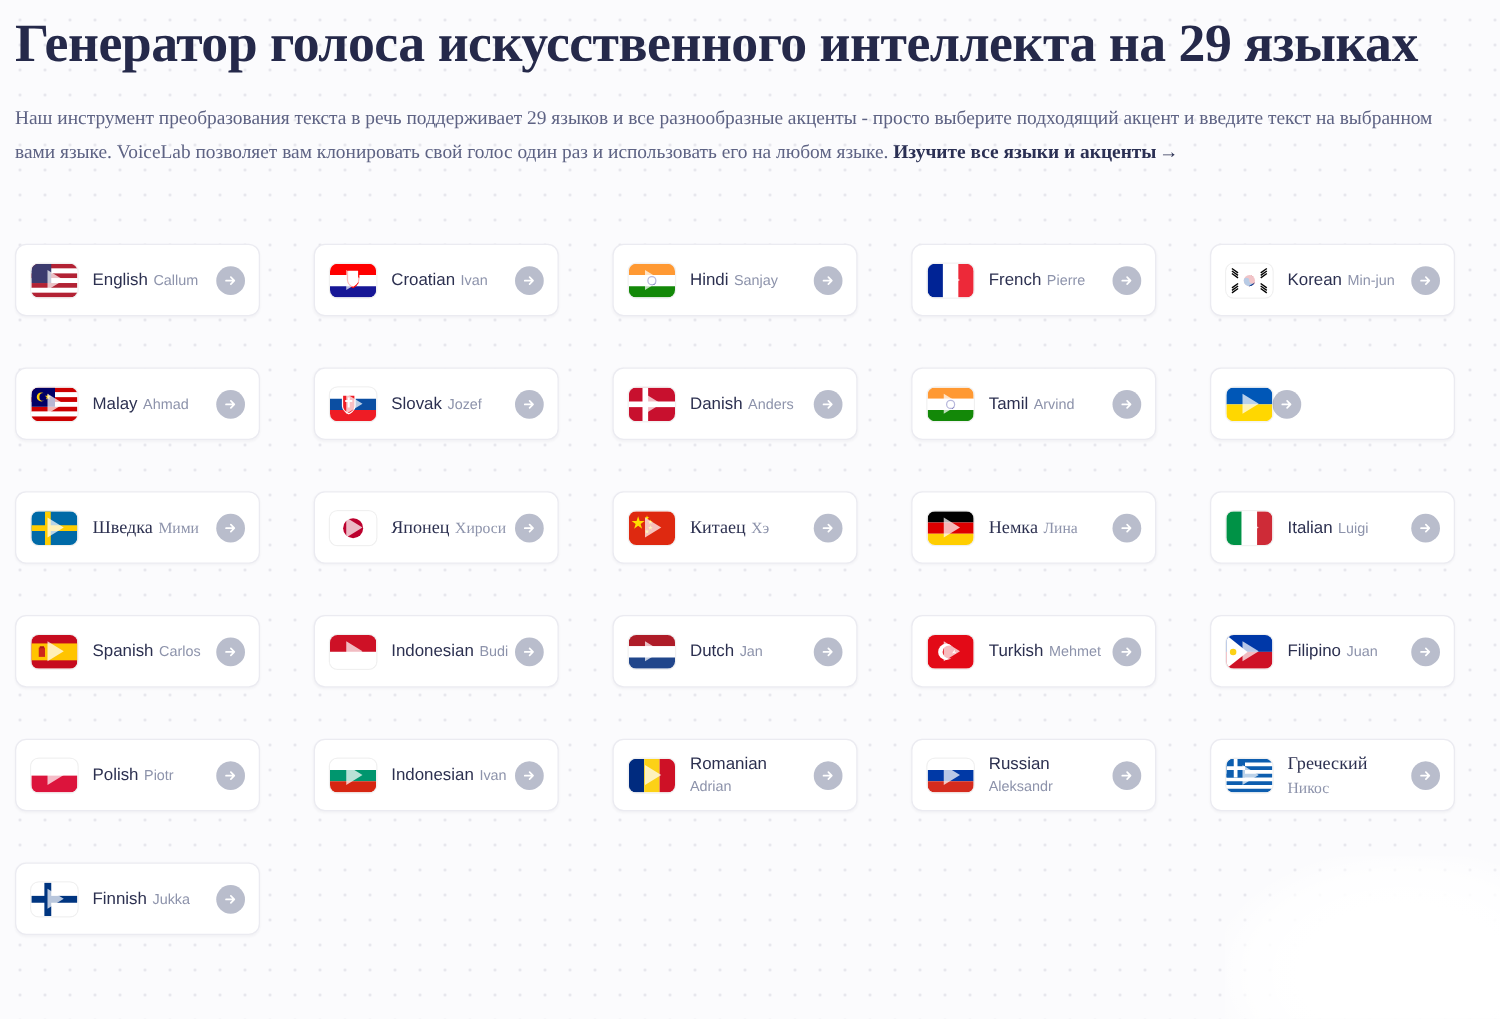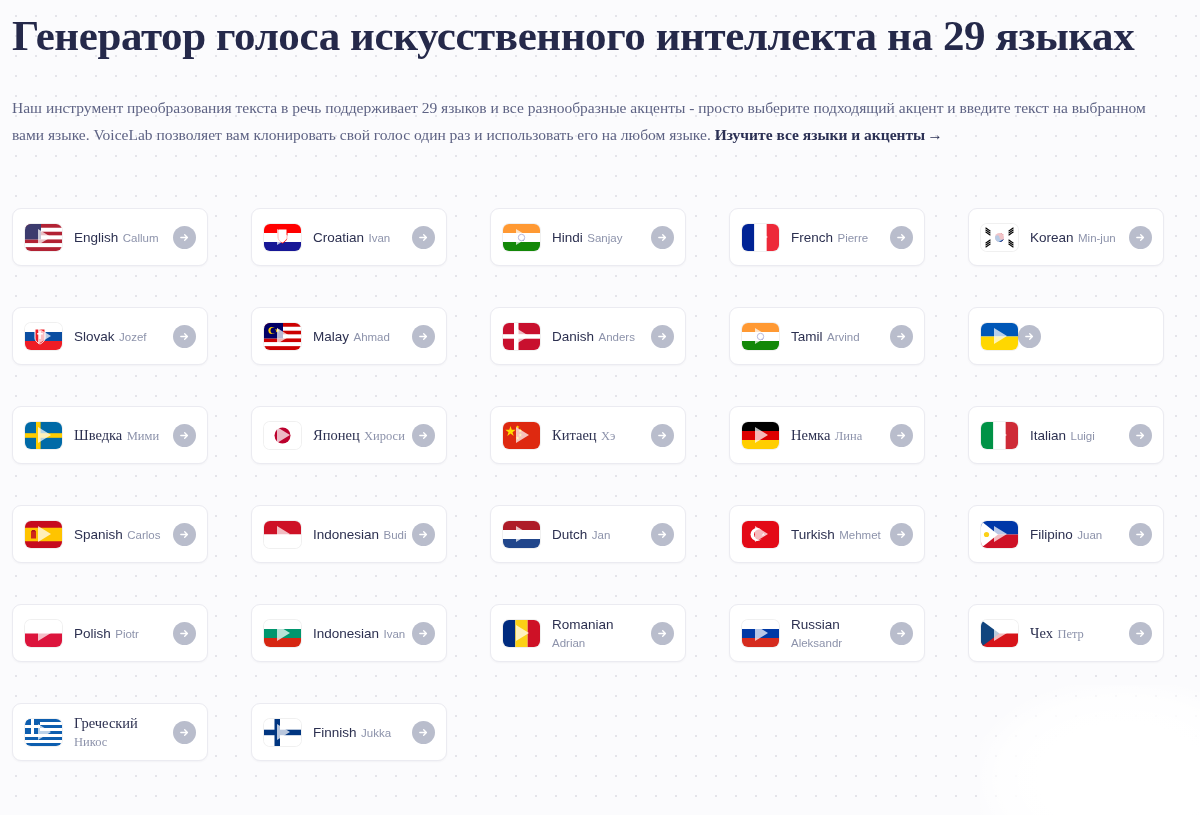--- a/index.html
+++ b/index.html
@@ -57,21 +57,21 @@
     padding-top: 12px;
     max-width: 1160px;
   }
 
   #intro-paragraph {
     font-family: "Liberation Serif", serif;
     font-size: 15.5px;
     line-height: 1.72;
     color: #5e6384;
     max-width: 1152px;
-    margin-top: 35px;
+    margin-top: 22px;
   }
 
   #explore-link {
     color: #2b3054;
     font-weight: bold;
     text-decoration: none;
     white-space: nowrap;
   }
   #explore-link .arrow-glyph { font-weight: normal; padding-left: 2px; }
 
@@ -292,41 +292,20 @@
      </span>
      <span class="go-button">
           <svg width="11" height="11" viewBox="0 0 12 12" aria-hidden="true">
   <path d="M2 6h7M6.2 3l3 3-3 3" fill="none" stroke="#ffffff" stroke-width="1.5" stroke-linecap="round" stroke-linejoin="round"></path>
           </svg>
         </span>
       </div>
       <div class="lang-card">
         <span class="flag-wrap">
        <svg viewBox="0 0 37 27">
-            <rect width="37" height="9" fill="#fff"></rect>
-            <rect y="9" width="37" height="9" fill="#0b4ea2"></rect>
-            <rect y="18" width="37" height="9" fill="#ee1c25"></rect>
-            <path d="M10 6h10v9c0 4-5 6-5 6s-5-2-5-6z" fill="#ee1c25" stroke="#fff" stroke-width="1"></path>
-            <path d="M14.2 8h1.6v2h2v1.5h-2v4.5h-1.6v-4.5h-2V10h2z" fill="#fff"></path>
-          </svg>
-       <span class="play-overlay"></span>
-     </span>
-     <span class="card-text">
-       <span class="lang-name">Slovak</span>
-       <span class="voice-name">Jozef</span>
-     </span>
-     <span class="go-button">
-          <svg width="11" height="11" viewBox="0 0 12 12" aria-hidden="true">
-  <path d="M2 6h7M6.2 3l3 3-3 3" fill="none" stroke="#ffffff" stroke-width="1.5" stroke-linecap="round" stroke-linejoin="round"></path>
-          </svg>
-        </span>
-      </div>
-      <div class="lang-card">
-        <span class="flag-wrap">
-       <svg viewBox="0 0 37 27">
             <rect width="37" height="27" fill="#fff"></rect>
         <rect y="0" width="37" height="3.857142857142857" fill="#cc0001"></rect>
             <rect y="3.857142857142857" width="37" height="3.857142857142857" fill="#fff"></rect>
             <rect y="7.714285714285714" width="37" height="3.857142857142857" fill="#cc0001"></rect>
             <rect y="11.571428571428571" width="37" height="3.857142857142857" fill="#fff"></rect>
             <rect y="15.428571428571429" width="37" height="3.857142857142857" fill="#cc0001"></rect>
             <rect y="19.285714285714285" width="37" height="3.857142857142857" fill="#fff"></rect>
             <rect y="23.142857142857142" width="37" height="3.857142857142857" fill="#cc0001"></rect>
         <rect width="19" height="15.428571428571429" fill="#010066"></rect>
             <circle cx="8" cy="7.5" r="3.6" fill="#ffcc00"></circle>
@@ -341,20 +320,41 @@
      </span>
      <span class="go-button">
           <svg width="11" height="11" viewBox="0 0 12 12" aria-hidden="true">
   <path d="M2 6h7M6.2 3l3 3-3 3" fill="none" stroke="#ffffff" stroke-width="1.5" stroke-linecap="round" stroke-linejoin="round"></path>
           </svg>
         </span>
       </div>
       <div class="lang-card">
         <span class="flag-wrap">
        <svg viewBox="0 0 37 27">
+            <rect width="37" height="9" fill="#fff"></rect>
+            <rect y="9" width="37" height="9" fill="#0b4ea2"></rect>
+            <rect y="18" width="37" height="9" fill="#ee1c25"></rect>
+            <path d="M10 6h10v9c0 4-5 6-5 6s-5-2-5-6z" fill="#ee1c25" stroke="#fff" stroke-width="1"></path>
+            <path d="M14.2 8h1.6v2h2v1.5h-2v4.5h-1.6v-4.5h-2V10h2z" fill="#fff"></path>
+          </svg>
+       <span class="play-overlay"></span>
+     </span>
+     <span class="card-text">
+       <span class="lang-name">Slovak</span>
+       <span class="voice-name">Jozef</span>
+     </span>
+     <span class="go-button">
+          <svg width="11" height="11" viewBox="0 0 12 12" aria-hidden="true">
+  <path d="M2 6h7M6.2 3l3 3-3 3" fill="none" stroke="#ffffff" stroke-width="1.5" stroke-linecap="round" stroke-linejoin="round"></path>
+          </svg>
+        </span>
+      </div>
+      <div class="lang-card">
+        <span class="flag-wrap">
+       <svg viewBox="0 0 37 27">
             <rect width="37" height="27" fill="#c8102e"></rect>
             <rect x="11" width="4.5" height="27" fill="#fff"></rect>
             <rect y="11.2" width="37" height="4.5" fill="#fff"></rect>
           </svg>
        <span class="play-overlay"></span>
      </span>
      <span class="card-text">
        <span class="lang-name">Danish</span>
        <span class="voice-name">Anders</span>
      </span>
@@ -653,39 +653,20 @@
        <svg viewBox="0 0 37 27">
             <rect width="37" height="9" fill="#fff"></rect>
             <rect y="9" width="37" height="9" fill="#0039a6"></rect>
             <rect y="18" width="37" height="9" fill="#d52b1e"></rect>
           </svg>
        <span class="play-overlay"></span>
      </span>
      <span class="card-text">
        <span class="lang-name">Russian</span>
        <span class="voice-name">Aleksandr</span>
-     </span>
-     <span class="go-button">
-          <svg width="11" height="11" viewBox="0 0 12 12" aria-hidden="true">
-  <path d="M2 6h7M6.2 3l3 3-3 3" fill="none" stroke="#ffffff" stroke-width="1.5" stroke-linecap="round" stroke-linejoin="round"></path>
-          </svg>
-        </span>
-      </div>
-      <div class="lang-card cyr">
-        <span class="flag-wrap">
-       <svg viewBox="0 0 37 27">
-            <rect width="37" height="13.5" fill="#fff"></rect>
-            <rect y="13.5" width="37" height="13.5" fill="#d7141a"></rect>
-            <path d="M0 0l18.5 13.5L0 27z" fill="#11457e"></path>
-          </svg>
-       <span class="play-overlay"></span>
-     </span>
-     <span class="card-text">
-       <span class="lang-name">Чех</span>
-       <span class="voice-name">Петр</span>
      </span>
      <span class="go-button">
           <svg width="11" height="11" viewBox="0 0 12 12" aria-hidden="true">
   <path d="M2 6h7M6.2 3l3 3-3 3" fill="none" stroke="#ffffff" stroke-width="1.5" stroke-linecap="round" stroke-linejoin="round"></path>
           </svg>
         </span>
       </div>
       <div class="lang-card cyr">
         <span class="flag-wrap">
        <svg viewBox="0 0 37 27">

